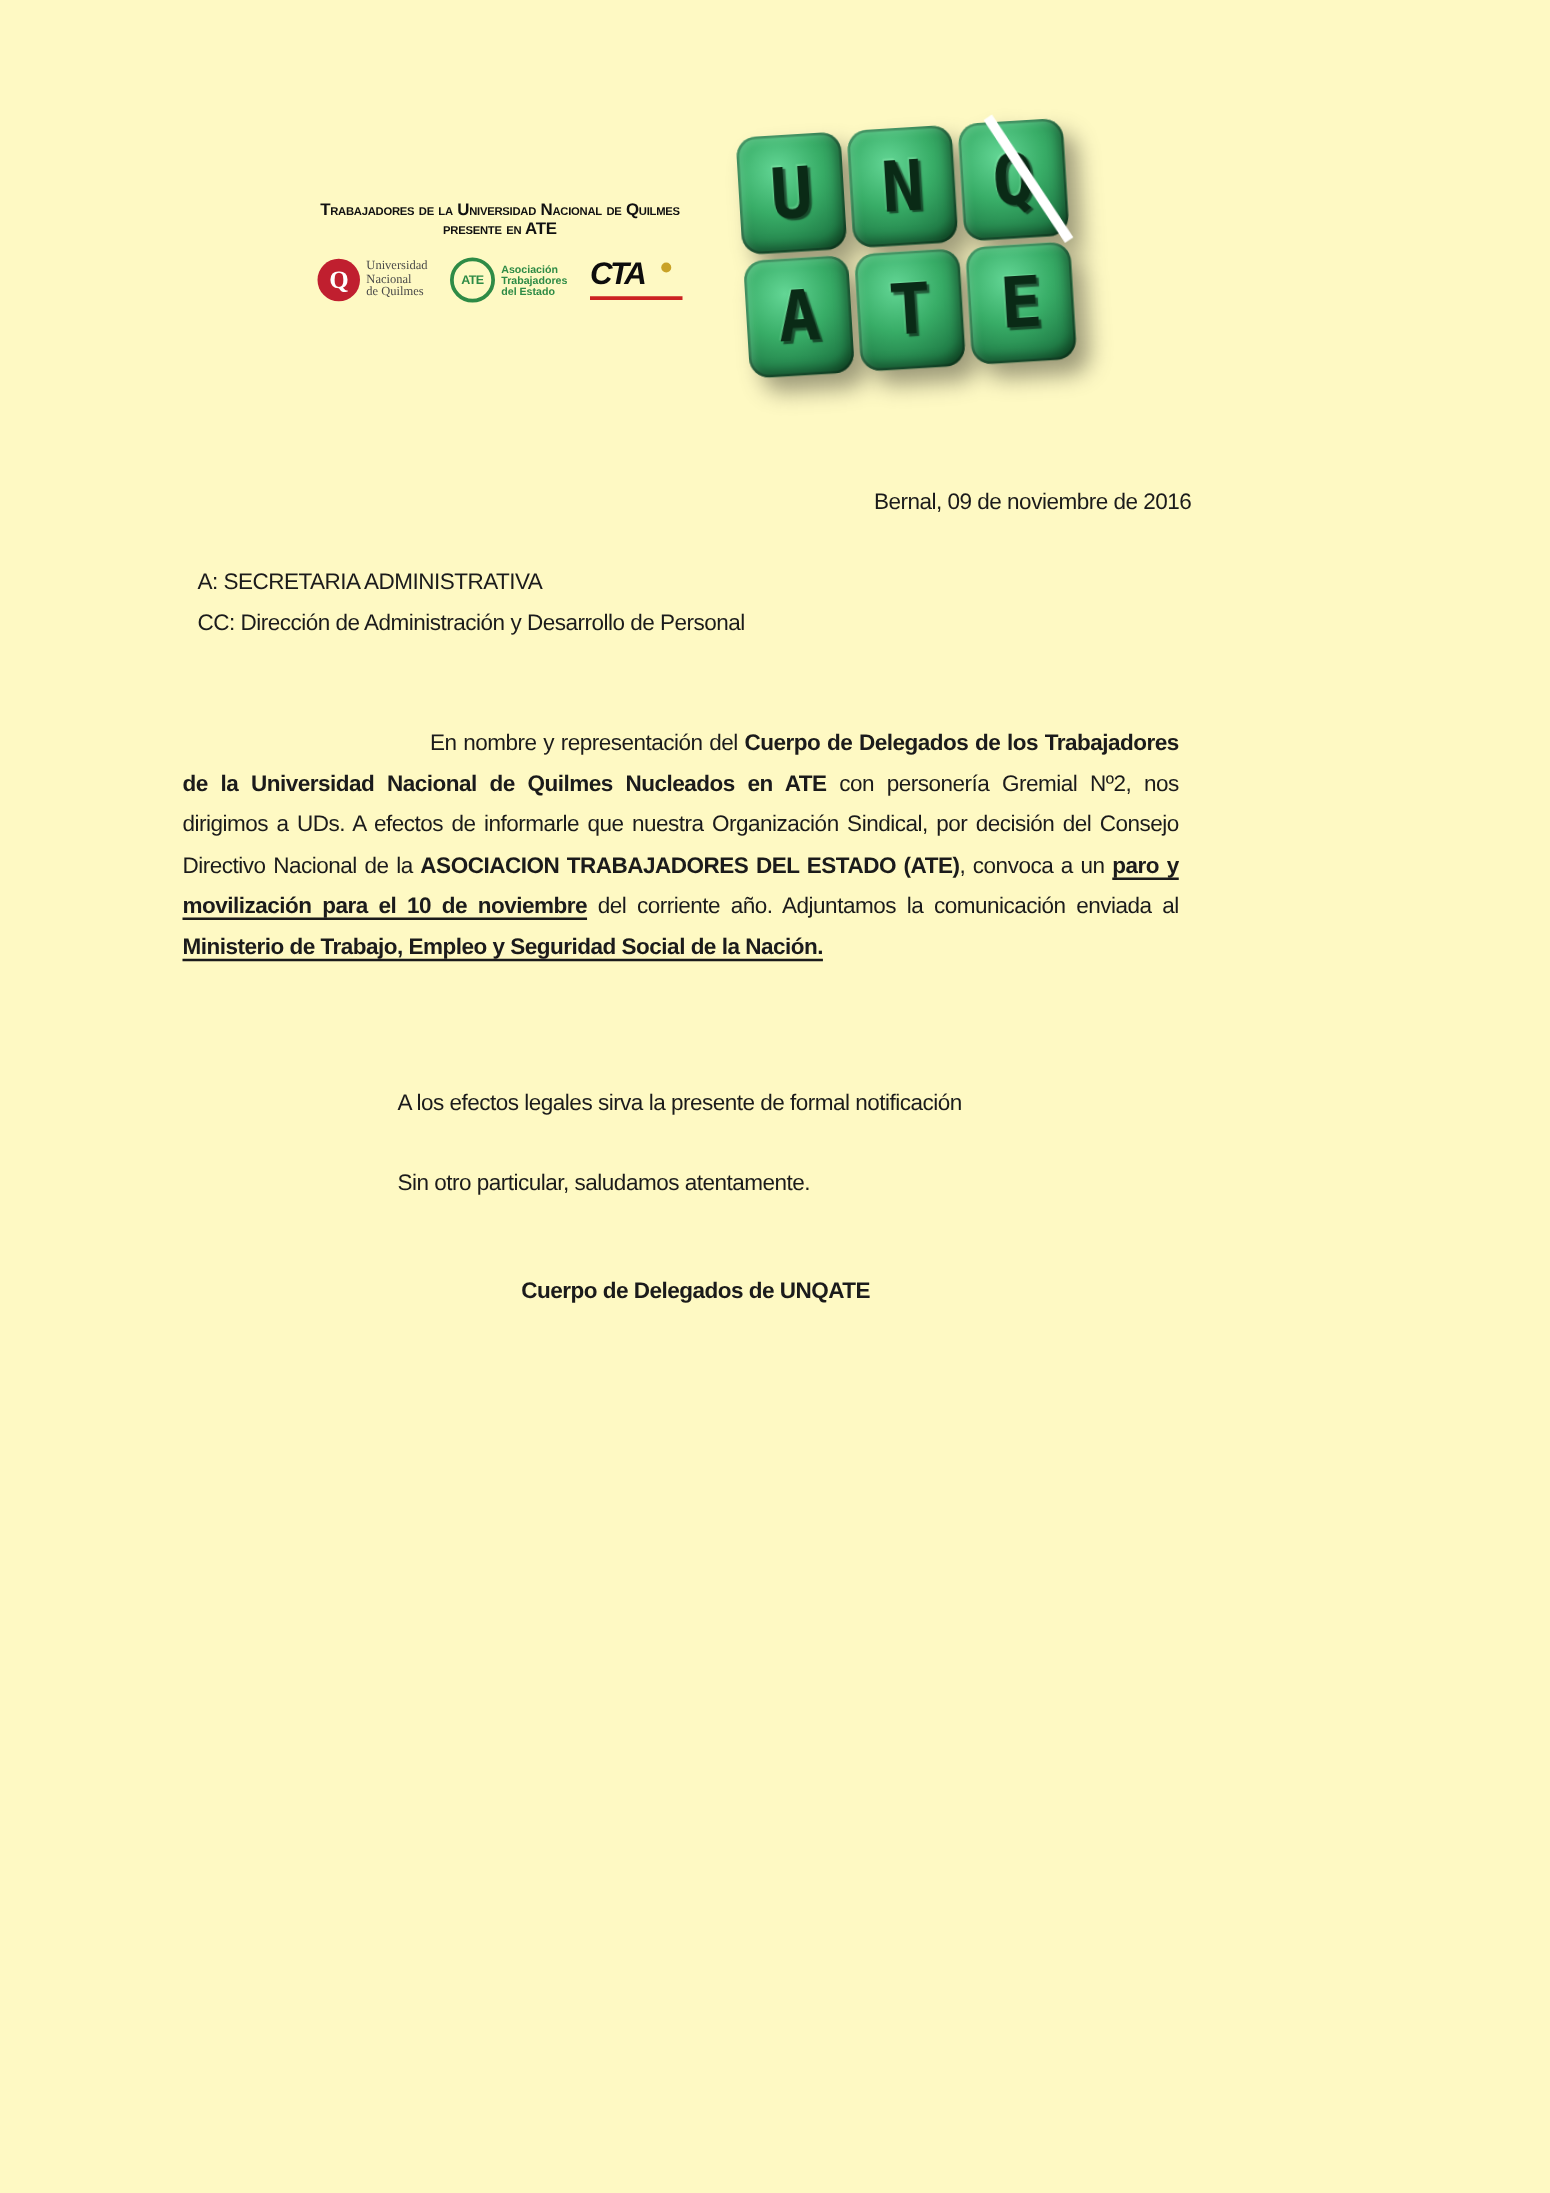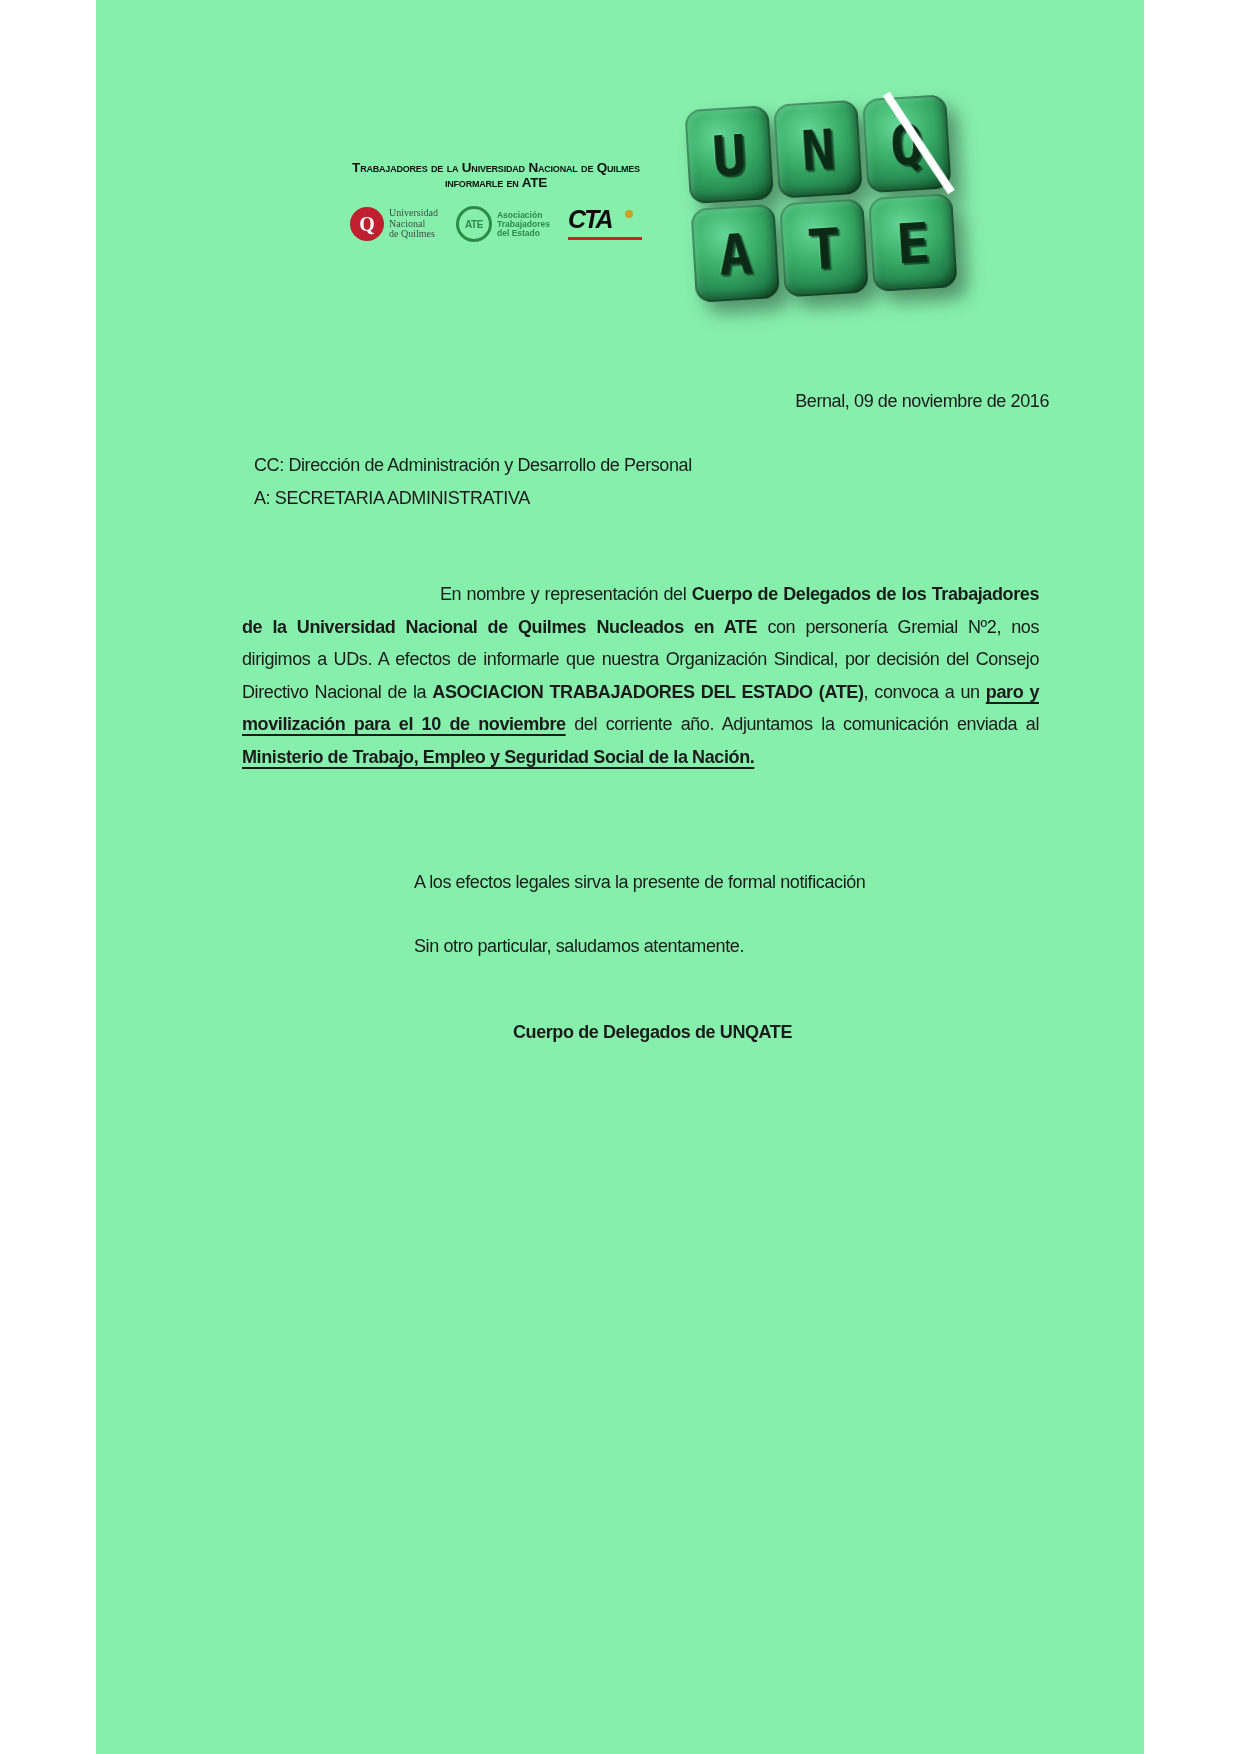--- a/index.html
+++ b/index.html
@@ -1,17 +1,17 @@
 <!DOCTYPE html>
 <html><head>
 <meta charset="utf-8">
 <style>
   html, body { margin:0; padding:0; background:#ffffff; }
   .page {
-    position:relative; width:1048px; height:1754px; background:#86efac;
+    position:relative; width:1240px; height:1754px; background:#fef9c3;
     margin:0 auto; overflow:hidden;
     font-family:"Liberation Sans", sans-serif; color:#1b1b1b;
   }
 
   
   .org-block{ position:absolute; left:238px; top:160px; width:324px; text-align:center; }
   .org-title{
     font-variant:small-caps; font-weight:700; font-size:13.5px; line-height:15px;
     letter-spacing:-0.2px; color:#111;
   }
@@ -73,21 +73,21 @@
   .closing-2{ position:absolute; left:318px; top:936px; }
   .signature{ position:absolute; left:158px; top:1022px; width:797px; text-align:center; font-weight:700; }
 </style>
 </head>
 <body>
 
 <div class="page">
 
   <div class="org-block">
     <div class="org-title">Trabajadores de la Universidad Nacional de Quilmes</div>
-    <div class="org-title">informarle en ATE</div>
+    <div class="org-title">presente en ATE</div>
 
     <div class="logos-row">
       <div class="logo">
         <span class="unq-circle">
           <span>Q</span>
         </span>
         <span class="unq-text">
           <span>Universidad</span><br>
           <span>Nacional</span><br>
           <span>de Quilmes</span>
@@ -133,22 +133,22 @@
       </div>
     <div class="tile">
         <span>E</span>
       </div>
     <div class="unqate-slash"></div>
   </div>
 
   <div class="date-line bodytext">Bernal, 09 de noviembre de 2016</div>
 
   <div class="recipient bodytext">
+    <div>A: SECRETARIA ADMINISTRATIVA</div>
     <div>CC: Dirección de Administración y Desarrollo de Personal</div>
-    <div>A: SECRETARIA ADMINISTRATIVA</div>
   </div>
 
   <p class="body-par bodytext"><span>En nombre y representación del </span><span class="b">Cuerpo de Delegados de los Trabajadores de la Universidad Nacional de Quilmes Nucleados en ATE</span><span> con personería Gremial Nº2, nos dirigimos a UDs. A efectos de informarle que nuestra Organización Sindical, por decisión del Consejo Directivo Nacional de la </span><span class="b">ASOCIACION TRABAJADORES DEL ESTADO (ATE)</span><span>, convoca a un </span><span class="bu">paro y movilización para el 10 de noviembre</span><span> del corriente año. Adjuntamos la comunicación enviada al </span><span class="bu">Ministerio de Trabajo, Empleo y Seguridad Social de la Nación.</span></p>
 
   <div class="closing-1 bodytext">A los efectos legales sirva la presente de formal notificación</div>
   <div class="closing-2 bodytext">Sin otro particular, saludamos atentamente.</div>
 
   <div class="signature bodytext">Cuerpo de Delegados de UNQATE</div>
 
 </div>

